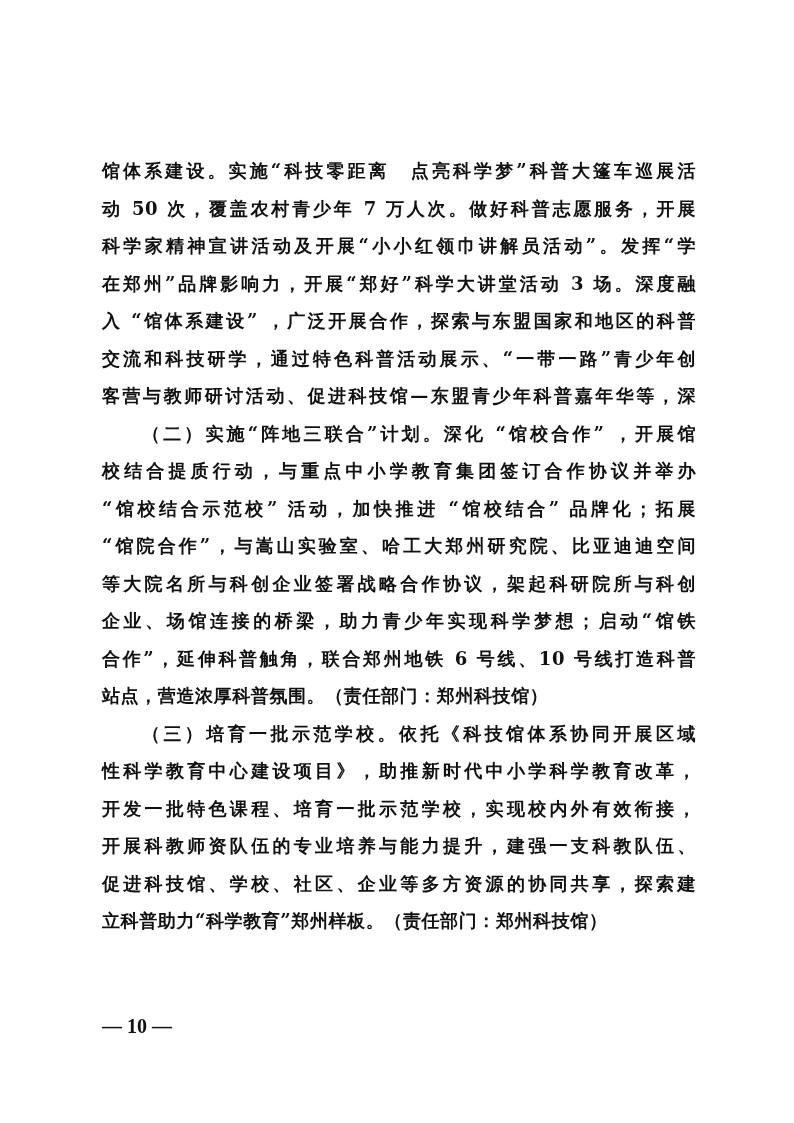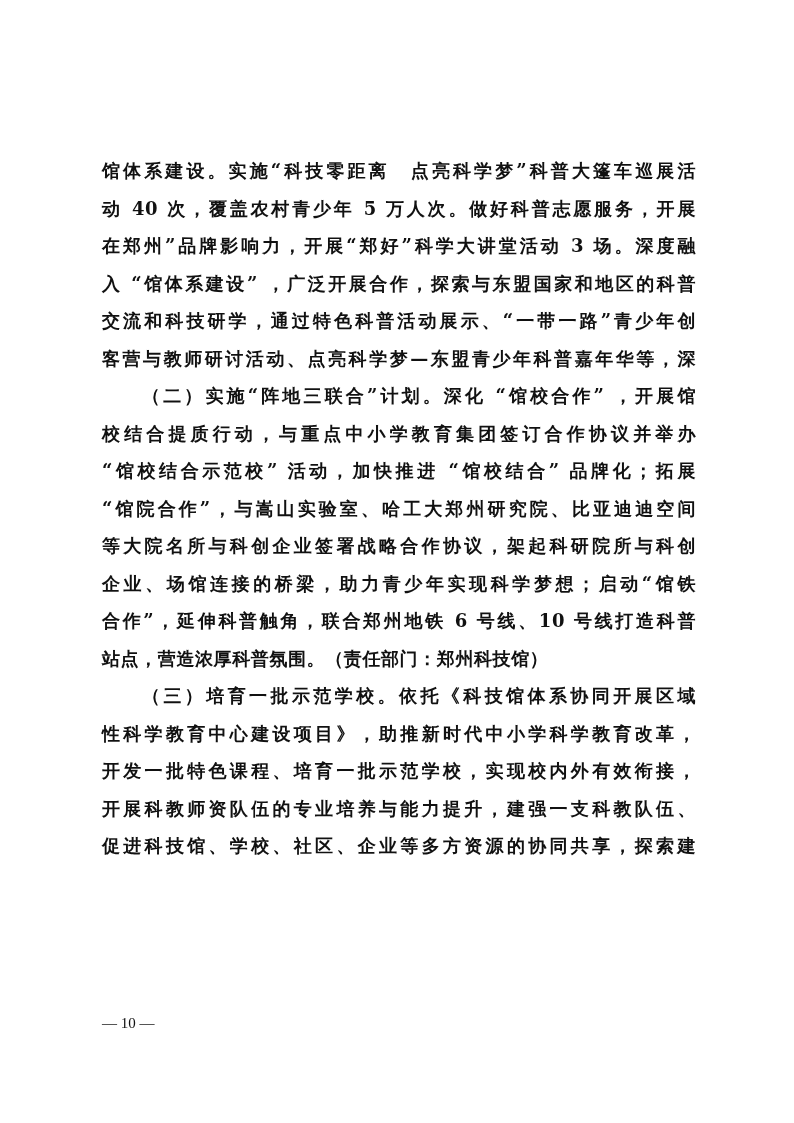--- a/index.html
+++ b/index.html
@@ -12,47 +12,49 @@
     .line {
       height: 37.5px; line-height: 37.5px;
       font-size: 18px; font-weight: bold;
       white-space: nowrap; text-align: justify; text-align-last: justify;
       letter-spacing: 0.6px;
     }
     .line.last { text-align-last: left; }
     .line.indent { padding-left: 40px; }
     .footer {
       position: absolute; left: 102px; top: 1015px;
-      font-family: "Liberation Serif", serif; font-size: 15px; font-weight: normal; color: #111;
+      font-family: "Liberation Serif", serif; font-size: 20px; font-weight: bold; color: #111;
     }
   </style>
 </head>
 <body>
 
 <div class="page">
   <div>
     <div class="line">馆体系建设。实施“科技零距离　点亮科学梦”科普大篷车巡展活</div>
-    <div class="line">动 40 次，覆盖农村青少年 5 万人次。做好科普志愿服务，开展</div>
+    <div class="line">动 50 次，覆盖农村青少年 7 万人次。做好科普志愿服务，开展</div>
+    <div class="line">科学家精神宣讲活动及开展“小小红领巾讲解员活动”。发挥“学</div>
     <div class="line">在郑州”品牌影响力，开展“郑好”科学大讲堂活动 3 场。深度融</div>
     <div class="line">入 “馆体系建设” ，广泛开展合作，探索与东盟国家和地区的科普</div>
     <div class="line">交流和科技研学，通过特色科普活动展示、“一带一路”青少年创</div>
-    <div class="line">客营与教师研讨活动、点亮科学梦—东盟青少年科普嘉年华等，深</div>
+    <div class="line">客营与教师研讨活动、促进科技馆—东盟青少年科普嘉年华等，深</div>
   </div>
   <div>
     <div class="line indent">（二）实施“阵地三联合”计划。深化 “馆校合作” ，开展馆</div>
     <div class="line">校结合提质行动，与重点中小学教育集团签订合作协议并举办</div>
     <div class="line">“馆校结合示范校” 活动，加快推进 “馆校结合” 品牌化；拓展</div>
     <div class="line">“馆院合作”，与嵩山实验室、哈工大郑州研究院、比亚迪迪空间</div>
     <div class="line">等大院名所与科创企业签署战略合作协议，架起科研院所与科创</div>
     <div class="line">企业、场馆连接的桥梁，助力青少年实现科学梦想；启动“馆铁</div>
     <div class="line">合作”，延伸科普触角，联合郑州地铁 6 号线、10 号线打造科普</div>
     <div class="line last">站点，营造浓厚科普氛围。（责任部门：郑州科技馆）</div>
   </div>
   <div>
     <div class="line indent">（三）培育一批示范学校。依托《科技馆体系协同开展区域</div>
     <div class="line">性科学教育中心建设项目》，助推新时代中小学科学教育改革，</div>
     <div class="line">开发一批特色课程、培育一批示范学校，实现校内外有效衔接，</div>
     <div class="line">开展科教师资队伍的专业培养与能力提升，建强一支科教队伍、</div>
     <div class="line">促进科技馆、学校、社区、企业等多方资源的协同共享，探索建</div>
+    <div class="line last">立科普助力“科学教育”郑州样板。（责任部门：郑州科技馆）</div>
   </div>
 </div>
 
 <div class="footer">— 10 —</div>
 
 </body></html>

